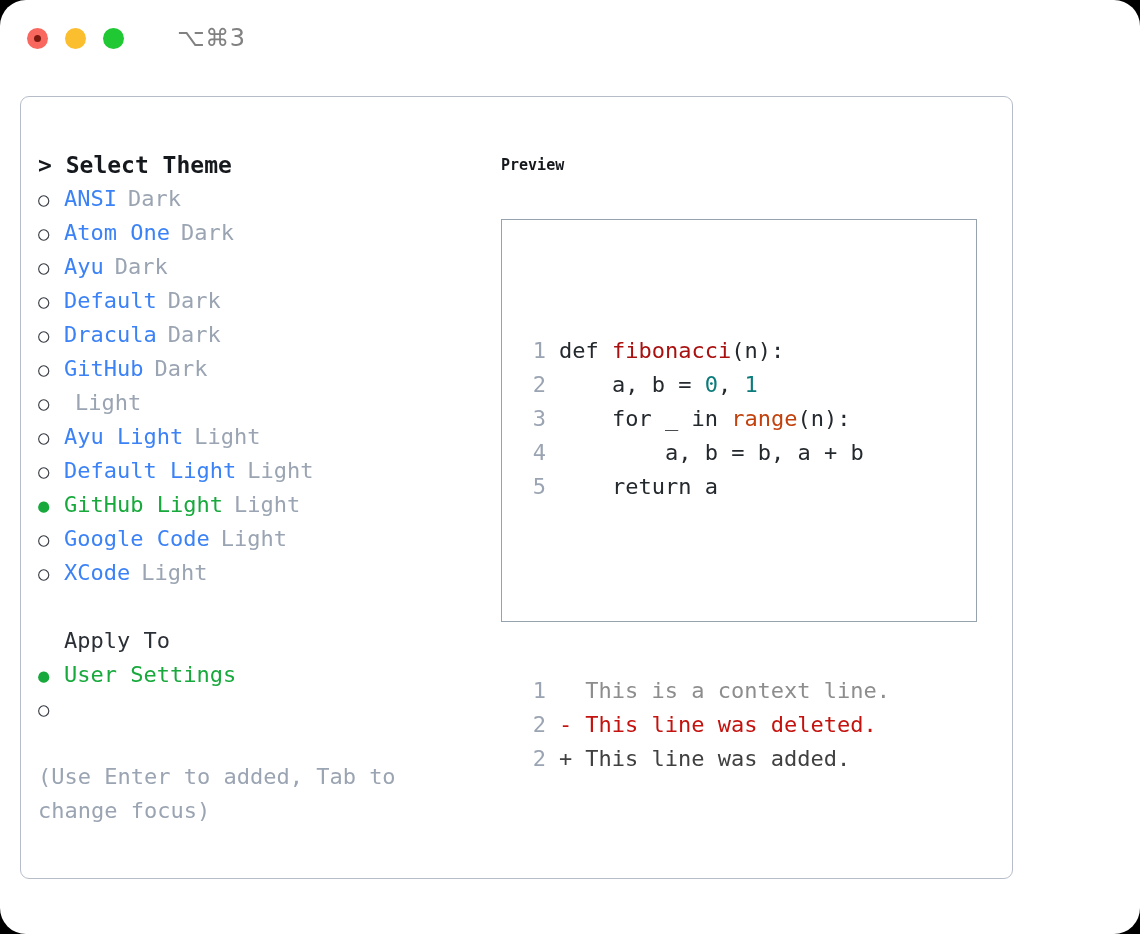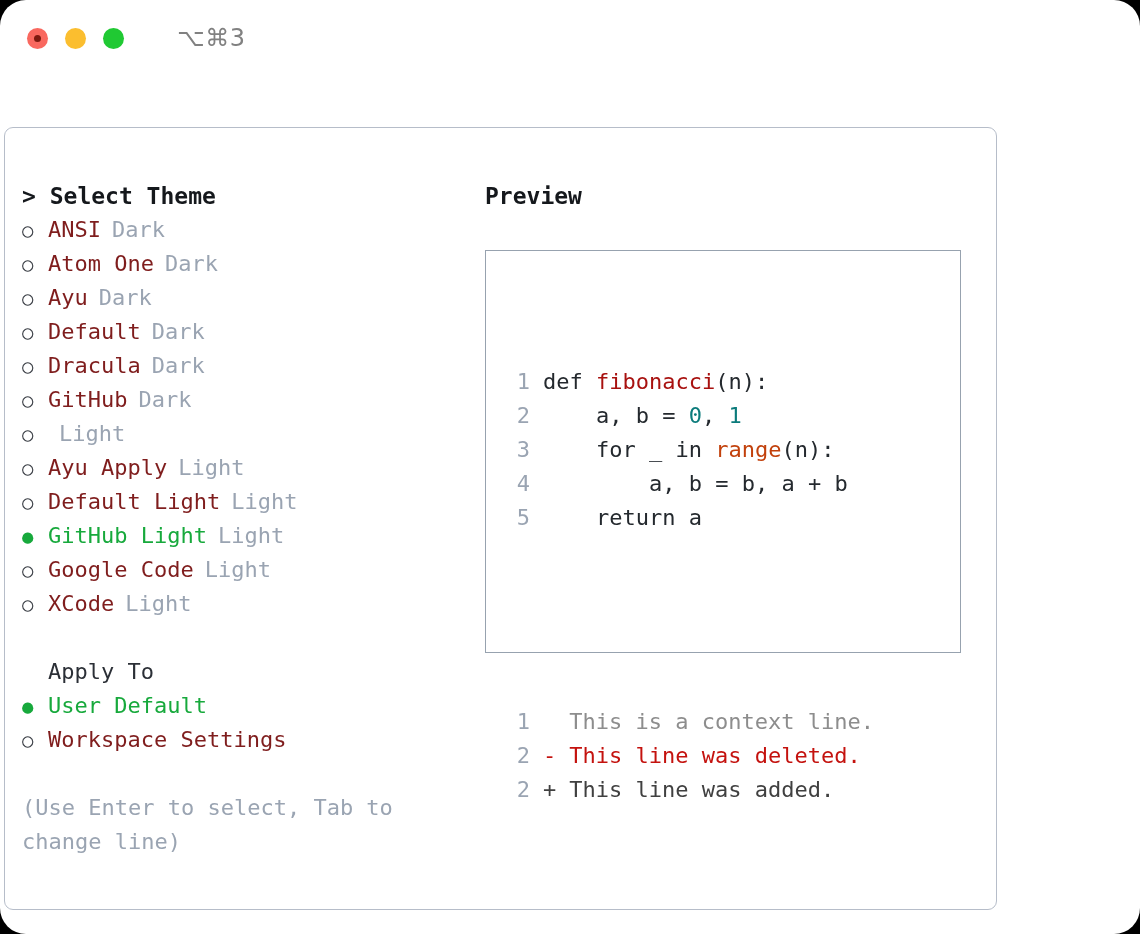--- a/index.html
+++ b/index.html
@@ -63,29 +63,28 @@
     color: #818181;
     font-size: 24px;
     letter-spacing: 0.5px;
     font-family: "DejaVu Sans", "Liberation Sans", sans-serif;
     font-weight: 500;
   }
 
   
   .panel {
     position: absolute;
-    left: 4px;
+    left: 20px;
     top: 96px;
     width: 993px;
     height: 783px;
     border: 1.5px solid #b6bdc9;
     border-radius: 9px;
     box-sizing: border-box;
     background: #ffffff;
-    margin-top: 31px;
   }
 
   .cols {
     position: absolute;
     left: 0; top: 0;
     width: 100%;
     height: 100%;
   }
 
   
@@ -116,21 +115,21 @@
   }
   .marker {
     display: inline-block;
     width: 26px;
     flex: 0 0 26px;
     font-size: 19px;
     color: #3b3f46;
     line-height: 34px;
   }
   .opt.selected .marker { color: #17a93c; }
-  .opt-label { color: #7f1d1d; }
+  .opt-label { color: #3b82f6; }
   .opt.selected .opt-label { color: #17a93c; }
   .opt-variant { color: #9aa4b2; }
   .opt-gap { display: inline-block; width: 11px; }
 
   .group-head {
     display: flex;
     align-items: baseline;
     line-height: 34px;
     height: 34px;
     font-size: 22px;
@@ -152,21 +151,21 @@
   }
 
   
   .right-col {
     position: absolute;
     left: 480px;
     top: 51px;
     width: 500px;
   }
   .preview-title {
-    font-size: 23px;
+    font-size: 15px;
     font-weight: bold;
     color: #15181c;
     line-height: 34px;
   }
   .preview-box {
     margin-top: 37px;
     width: 476px;
     height: 403px;
     border: 1.5px solid #97a2af;
     box-sizing: border-box;
@@ -226,40 +225,40 @@
         <div class="section-title">&gt; Select Theme</div>
 
         <div class="opt-list" id="theme-list">
             <div class="opt"><span class="marker">○</span><span class="opt-label">ANSI</span><span class="opt-gap"></span><span class="opt-variant">Dark</span></div>
             <div class="opt"><span class="marker">○</span><span class="opt-label">Atom One</span><span class="opt-gap"></span><span class="opt-variant">Dark</span></div>
             <div class="opt"><span class="marker">○</span><span class="opt-label">Ayu</span><span class="opt-gap"></span><span class="opt-variant">Dark</span></div>
             <div class="opt"><span class="marker">○</span><span class="opt-label">Default</span><span class="opt-gap"></span><span class="opt-variant">Dark</span></div>
             <div class="opt"><span class="marker">○</span><span class="opt-label">Dracula</span><span class="opt-gap"></span><span class="opt-variant">Dark</span></div>
             <div class="opt"><span class="marker">○</span><span class="opt-label">GitHub</span><span class="opt-gap"></span><span class="opt-variant">Dark</span></div>
             <div class="opt"><span class="marker">○</span><span class="opt-gap"></span><span class="opt-variant">Light</span></div>
-            <div class="opt"><span class="marker">○</span><span class="opt-label">Ayu Apply</span><span class="opt-gap"></span><span class="opt-variant">Light</span></div>
+            <div class="opt"><span class="marker">○</span><span class="opt-label">Ayu Light</span><span class="opt-gap"></span><span class="opt-variant">Light</span></div>
             <div class="opt"><span class="marker">○</span><span class="opt-label">Default Light</span><span class="opt-gap"></span><span class="opt-variant">Light</span></div>
             <div class="opt selected"><span class="marker">●</span><span class="opt-label">GitHub Light</span><span class="opt-gap"></span><span class="opt-variant">Light</span></div>
             <div class="opt"><span class="marker">○</span><span class="opt-label">Google Code</span><span class="opt-gap"></span><span class="opt-variant">Light</span></div>
             <div class="opt"><span class="marker">○</span><span class="opt-label">XCode</span><span class="opt-gap"></span><span class="opt-variant">Light</span></div>
           </div>
 
         <div class="spacer-row"></div>
 
         <div class="group-head">
           <span class="marker">○</span>
           <span>Apply To</span>
         </div>
 
         <div class="opt-list" id="apply-list">
-            <div class="opt selected"><span class="marker">●</span><span class="opt-label">User Default</span></div>
-            <div class="opt"><span class="marker">○</span><span class="opt-label">Workspace Settings</span></div>
+            <div class="opt selected"><span class="marker">●</span><span class="opt-label">User Settings</span></div>
+            <div class="opt"><span class="marker">○</span></div>
           </div>
 
-        <div class="hint">(Use Enter to select, Tab to change line)</div>
+        <div class="hint">(Use Enter to added, Tab to change focus)</div>
       </div>
 
       <div class="right-col">
         <div class="preview-title">Preview</div>
 
         <div class="preview-box">
           <div class="code">
             <div id="code-block"><div class="code-line"><span class="lineno">1</span><span class="code-text"><span class="tok-kw">def </span><span class="tok-fn">fibonacci</span><span class="tok-plain">(n):</span></span></div><div class="code-line"><span class="lineno">2</span><span class="code-text"><span class="tok-plain">    a, b = </span><span class="tok-num">0</span><span class="tok-plain">, </span><span class="tok-num">1</span></span></div><div class="code-line"><span class="lineno">3</span><span class="code-text"><span class="tok-plain">    for _ in </span><span class="tok-builtin">range</span><span class="tok-plain">(n):</span></span></div><div class="code-line"><span class="lineno">4</span><span class="code-text"><span class="tok-plain">        a, b = b, a + b</span></span></div><div class="code-line"><span class="lineno">5</span><span class="code-text"><span class="tok-plain">    return a</span></span></div></div>
             <div class="blank-line"></div>
             <div id="diff-block"><div class="code-line"><span class="lineno">1</span><span class="code-text diff-ctx"><span class="diff-sign"> </span><span> This is a context line.</span></span></div><div class="code-line"><span class="lineno">2</span><span class="code-text diff-del"><span class="diff-sign">-</span><span> This line was deleted.</span></span></div><div class="code-line"><span class="lineno">2</span><span class="code-text diff-add"><span class="diff-sign">+</span><span> This line was added.</span></span></div></div>

